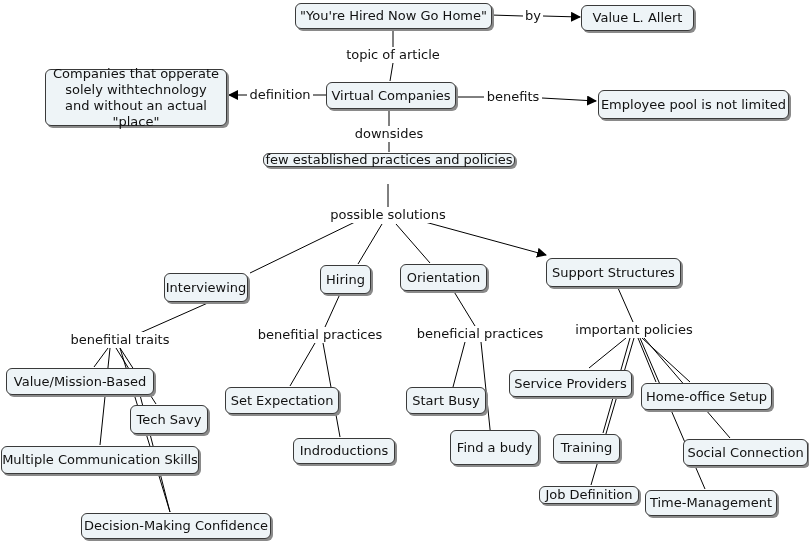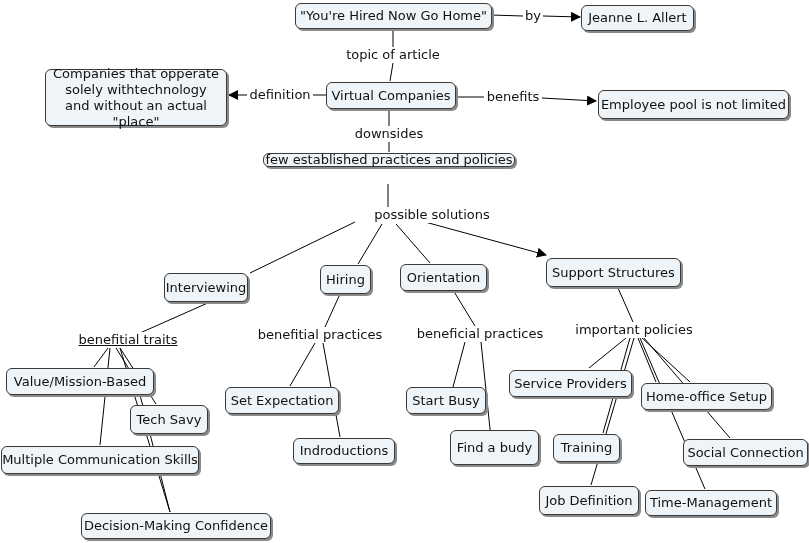--- a/index.html
+++ b/index.html
@@ -70,21 +70,21 @@
     <line x1="630" y1="338" x2="603" y2="433"></line>
     <line x1="634" y1="338" x2="591" y2="485"></line>
     <line x1="638" y1="338" x2="656" y2="382"></line>
     <line x1="642" y1="338" x2="690" y2="382"></line>
     <line x1="644" y1="338" x2="730" y2="438"></line>
     <line x1="640" y1="338" x2="705" y2="489"></line>
   </g>
 </svg>
 
 <div class="node" style="left:295px;top:3px;width:197px;height:26px;">"You're Hired Now Go Home"</div>
-<div class="node" style="left:581px;top:5px;width:113px;height:26px;">Jeanne L. Allert</div>
+<div class="node" style="left:581px;top:5px;width:113px;height:26px;">Value L. Allert</div>
 <div class="node" style="left:326px;top:82px;width:130px;height:27px;">Virtual Companies</div>
 <div class="node multi" style="left:45px;top:69px;width:182px;height:57px;">Companies that opperate solely withtechnology and without an actual "place"</div>
 <div class="node" style="left:598px;top:90px;width:191px;height:29px;">Employee pool is not limited</div>
 <div class="node" style="left:263px;top:153px;width:252px;height:14px;">few established practices and policies</div>
 
 <div class="node" style="left:164px;top:273px;width:84px;height:29px;">Interviewing</div>
 <div class="node" style="left:320px;top:265px;width:51px;height:29px;">Hiring</div>
 <div class="node" style="left:400px;top:264px;width:87px;height:27px;">Orientation</div>
 <div class="node" style="left:546px;top:258px;width:135px;height:29px;">Support Structures</div>
 
@@ -94,27 +94,27 @@
 <div class="node" style="left:81px;top:513px;width:190px;height:26px;">Decision-Making Confidence</div>
 
 <div class="node" style="left:225px;top:387px;width:114px;height:27px;">Set Expectation</div>
 <div class="node" style="left:293px;top:438px;width:102px;height:26px;">Indroductions</div>
 
 <div class="node" style="left:406px;top:387px;width:80px;height:27px;">Start Busy</div>
 <div class="node" style="left:450px;top:430px;width:89px;height:35px;">Find a budy</div>
 
 <div class="node" style="left:509px;top:370px;width:123px;height:27px;">Service Providers</div>
 <div class="node" style="left:553px;top:434px;width:67px;height:28px;">Training</div>
-<div class="node" style="left:539px;top:486px;width:100px;height:29px;">Job Definition</div>
+<div class="node" style="left:539px;top:486px;width:100px;height:18px;">Job Definition</div>
 <div class="node" style="left:641px;top:383px;width:131px;height:27px;">Home-office Setup</div>
 <div class="node" style="left:683px;top:439px;width:125px;height:27px;">Social Connection</div>
 <div class="node" style="left:645px;top:490px;width:132px;height:26px;">Time-Management</div>
 
 <div class="phrase" style="left:533px;top:16px;">by</div>
 <div class="phrase" style="left:393px;top:55px;">topic of article</div>
 <div class="phrase" style="left:280px;top:95px;">definition</div>
 <div class="phrase" style="left:513px;top:97px;">benefits</div>
 <div class="phrase" style="left:389px;top:134px;">downsides</div>
-<div class="phrase" style="left:388px;top:215px;margin-left:44px;">possible solutions</div>
-<div class="phrase" style="left:128px;top:340px;text-decoration:underline;">benefitial traits</div>
+<div class="phrase" style="left:388px;top:215px;">possible solutions</div>
+<div class="phrase" style="left:120px;top:340px;">benefitial traits</div>
 <div class="phrase" style="left:320px;top:335px;">benefitial practices</div>
 <div class="phrase" style="left:480px;top:334px;">beneficial practices</div>
 <div class="phrase" style="left:634px;top:330px;">important policies</div>
 
 </body></html>

